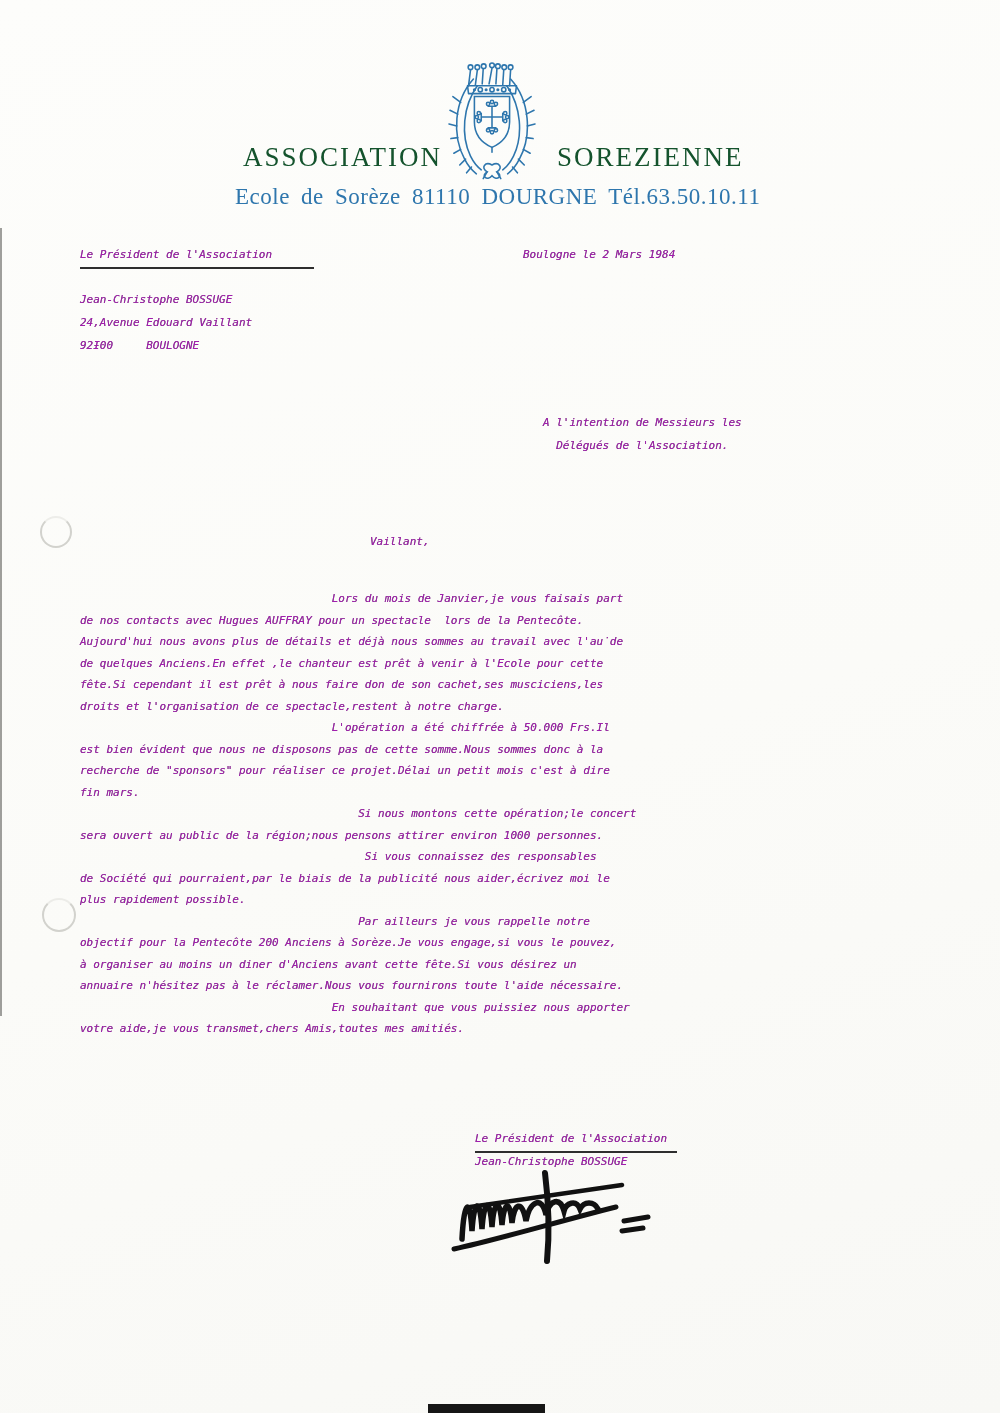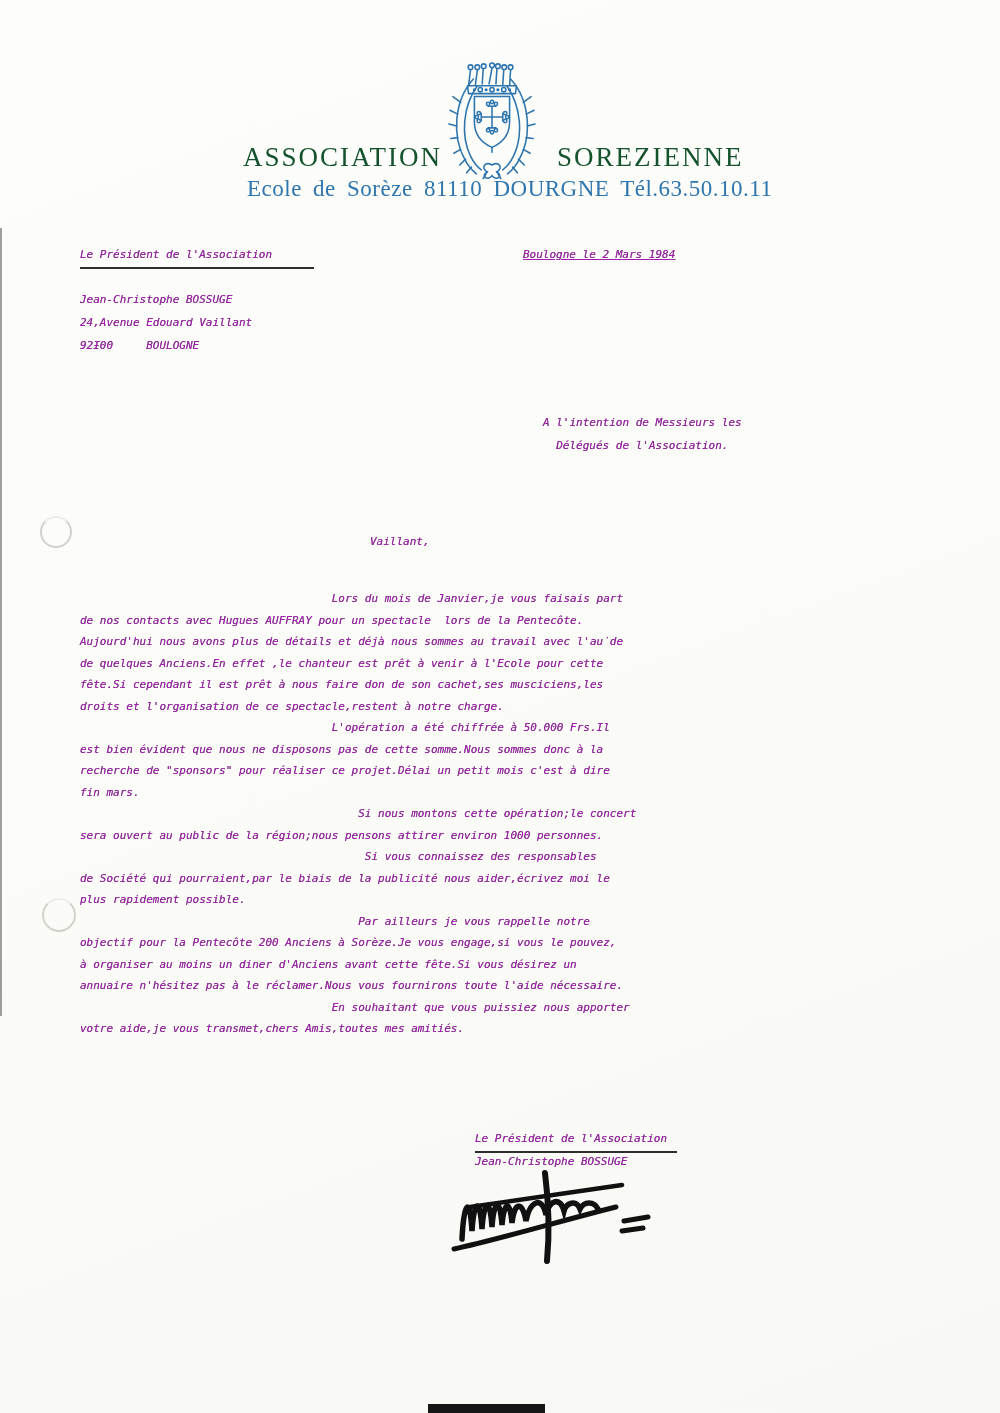--- a/index.html
+++ b/index.html
@@ -83,25 +83,25 @@
 
     <path d="M64,20 C84,42 86,78 73,102 C70,108 66,113 61,117"></path>
     <path d="M60,27 C75,48 77,78 67,99 C64,105 60,110 56,113"></path>
     <path d="M77,44 L85,38 M80,56 L88,52 M81,68 L89,66 M80,80 L87,81 M77,92 L84,96 M72,102 L78,108 M66,110 L71,116"></path>
 
     <path d="M45,108 C38,104 33,111 40,115 C33,119 40,125 45,119 C50,125 57,119 50,115 C57,111 52,104 45,108"></path>
     <path d="M40,115 L36,122 M50,115 L54,122"></path>
   </svg>
 </div>
 
-<div class="abs brand-sub" style="left:235px;top:176px;margin-left:12px;">Ecole de Sorèze 81110 DOURGNE Tél.63.50.10.11</div>
+<div class="abs brand-sub" style="left:235px;top:184px;">Ecole de Sorèze 81110 DOURGNE Tél.63.50.10.11</div>
 
 <div class="abs tw" style="left:80px;top:244px;"><span class="underlined">Le Président de l'Association</span></div>
 
-<div class="abs tw" style="left:523px;top:244px;text-decoration:underline;">Boulogne le 2 Mars 1984</div>
+<div class="abs tw" style="left:523px;top:244px;">Boulogne le 2 Mars 1984</div>
 
 <div class="abs tw" style="left:80px;top:288px;line-height:23px;">Jean-Christophe BOSSUGE
 24,Avenue Edouard Vaillant
 92Ɨ00     BOULOGNE</div>
 
 <div class="abs tw" style="left:543px;top:411px;line-height:23px;text-align:center;">A l'intention de Messieurs les
 Délégués de l'Association.</div>
 
 <div class="abs tw" style="left:370px;top:531px;">Vaillant,</div>
 

